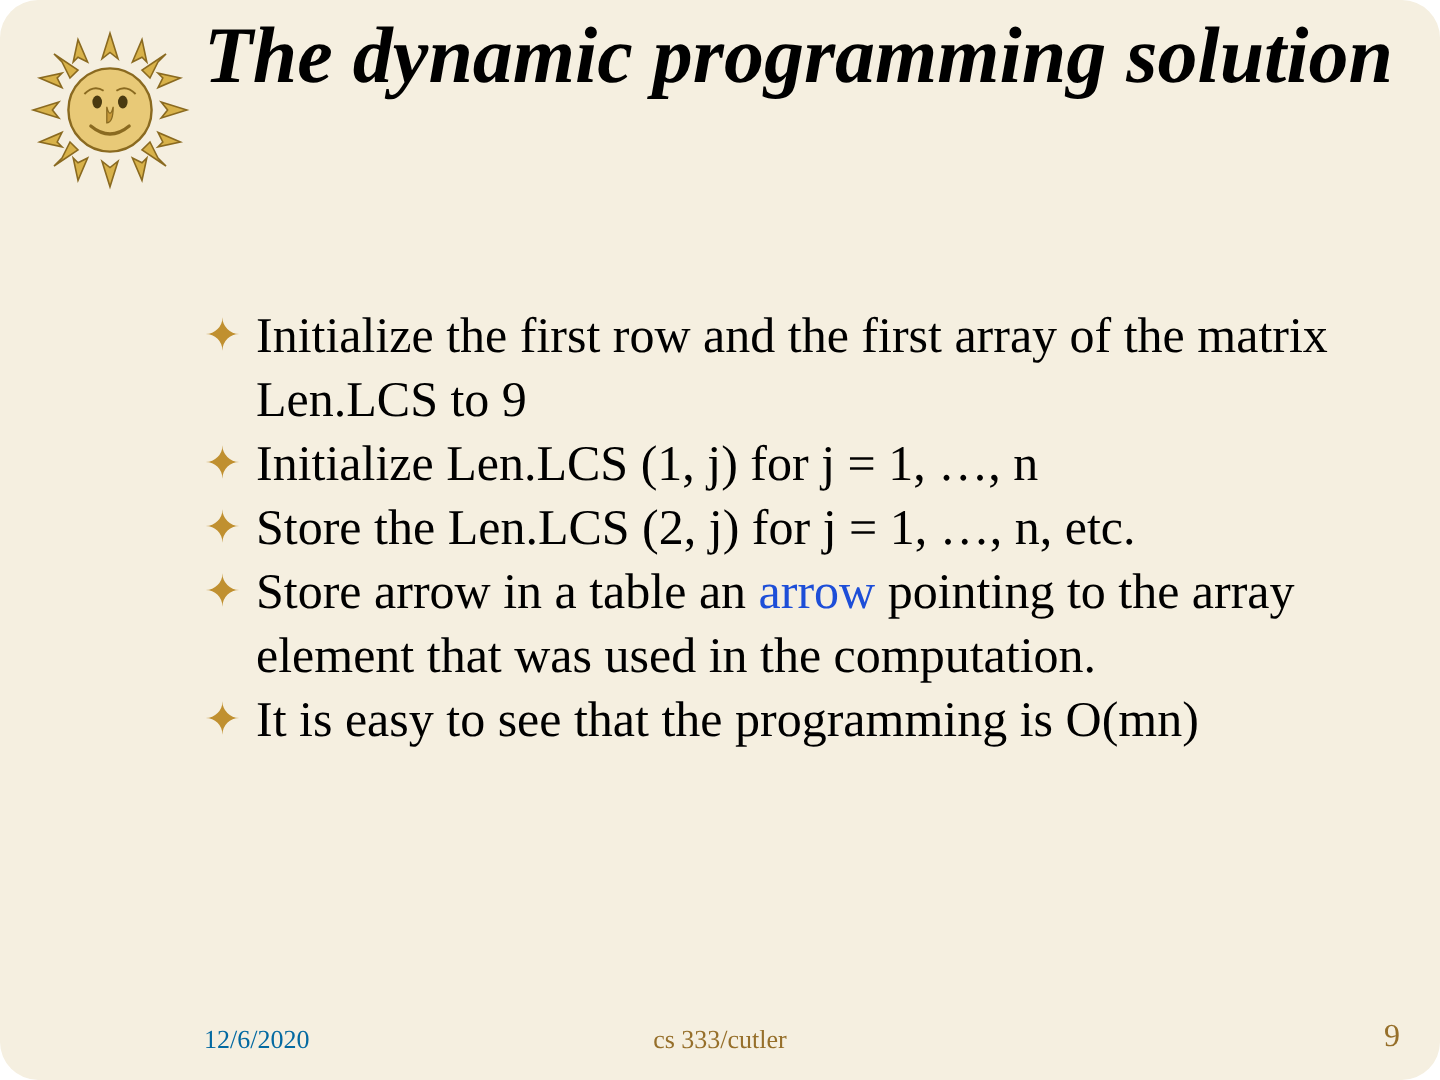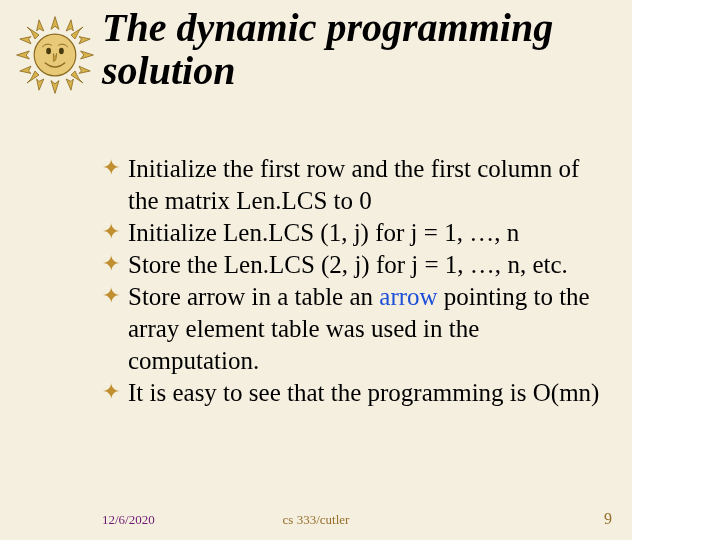--- a/index.html
+++ b/index.html
@@ -3,27 +3,28 @@
 <meta charset="utf-8">
 <style>
   html, body {
     margin: 0;
     padding: 0;
     width: 720px;
     height: 540px;
     overflow: hidden;
   }
   .slide {
-    width: 632px;
+    width: 720px;
     height: 540px;
     background: #f5efe0;
     position: relative;
     box-sizing: border-box;
     font-family: "Times New Roman", Times, serif;
     color: #000;
+    border-radius: 19px;
   }
   .sun-icon {
     position: absolute;
     top: 15px;
     left: 15px;
     width: 80px;
     height: 80px;
   }
   .title {
     position: absolute;
@@ -56,21 +57,21 @@
     color: #c09030;
     font-size: 22px;
   }
   .italic { }
   .arrow-word { color: #1d4ed8; }
   .footer-left {
     position: absolute;
     bottom: 12px;
     left: 102px;
     font-size: 13px;
-    color: #701a75;
+    color: #0369a1;
   }
   .footer-center {
     position: absolute;
     bottom: 12px;
     left: 0;
     right: 0;
     text-align: center;
     font-size: 13px;
     color: #966f2a;
   }
@@ -113,24 +114,24 @@
       <path d="M 48 48 Q 50 56 52 48 Q 52 58 48 58 Z" fill="#c79a3a" stroke="#8a6a20" stroke-width="0.8"></path>
       <path d="M 38 60 Q 50 70 62 60" fill="none" stroke="#8a6a20" stroke-width="2" stroke-linecap="round"></path>
       <path d="M 34 40 Q 40 34 46 38" fill="none" stroke="#8a6a20" stroke-width="1.2"></path>
       <path d="M 54 38 Q 60 34 66 40" fill="none" stroke="#8a6a20" stroke-width="1.2"></path>
     </svg>
   </div>
 
   <div class="title">The dynamic programming solution</div>
 
   <div class="body" id="bullets-container">
-      <div class="bullet"><span class="bullet-mark">✦</span><span>Initialize the first row and the first column of the matrix </span><span class="italic">Len.LCS</span><span> to 0</span></div>
+      <div class="bullet"><span class="bullet-mark">✦</span><span>Initialize the first row and the first array of the matrix </span><span class="italic">Len.LCS</span><span> to 9</span></div>
       <div class="bullet"><span class="bullet-mark">✦</span><span>Initialize </span><span class="italic">Len.LCS</span><span> (1, </span><span class="italic">j</span><span>) for </span><span class="italic">j</span><span> = 1, …, </span><span class="italic">n</span></div>
       <div class="bullet"><span class="bullet-mark">✦</span><span>Store the </span><span class="italic">Len.LCS</span><span> (2, </span><span class="italic">j</span><span>) for </span><span class="italic">j</span><span> = 1, …, </span><span class="italic">n</span><span>, etc.</span></div>
-      <div class="bullet"><span class="bullet-mark">✦</span><span>Store arrow in a table an </span><span class="arrow-word">arrow</span><span> pointing to the array element table was used in the computation.</span></div>
+      <div class="bullet"><span class="bullet-mark">✦</span><span>Store arrow in a table an </span><span class="arrow-word">arrow</span><span> pointing to the array element that was used in the computation.</span></div>
       <div class="bullet"><span class="bullet-mark">✦</span><span>It is easy to see that the programming is O(</span><span class="italic">mn</span><span>)</span></div>
     </div>
 
   <div class="footer-left">12/6/2020</div>
   <div class="footer-center">cs 333/cutler</div>
   <div class="footer-right">9</div>
 
 </div>
 
 </body></html>

